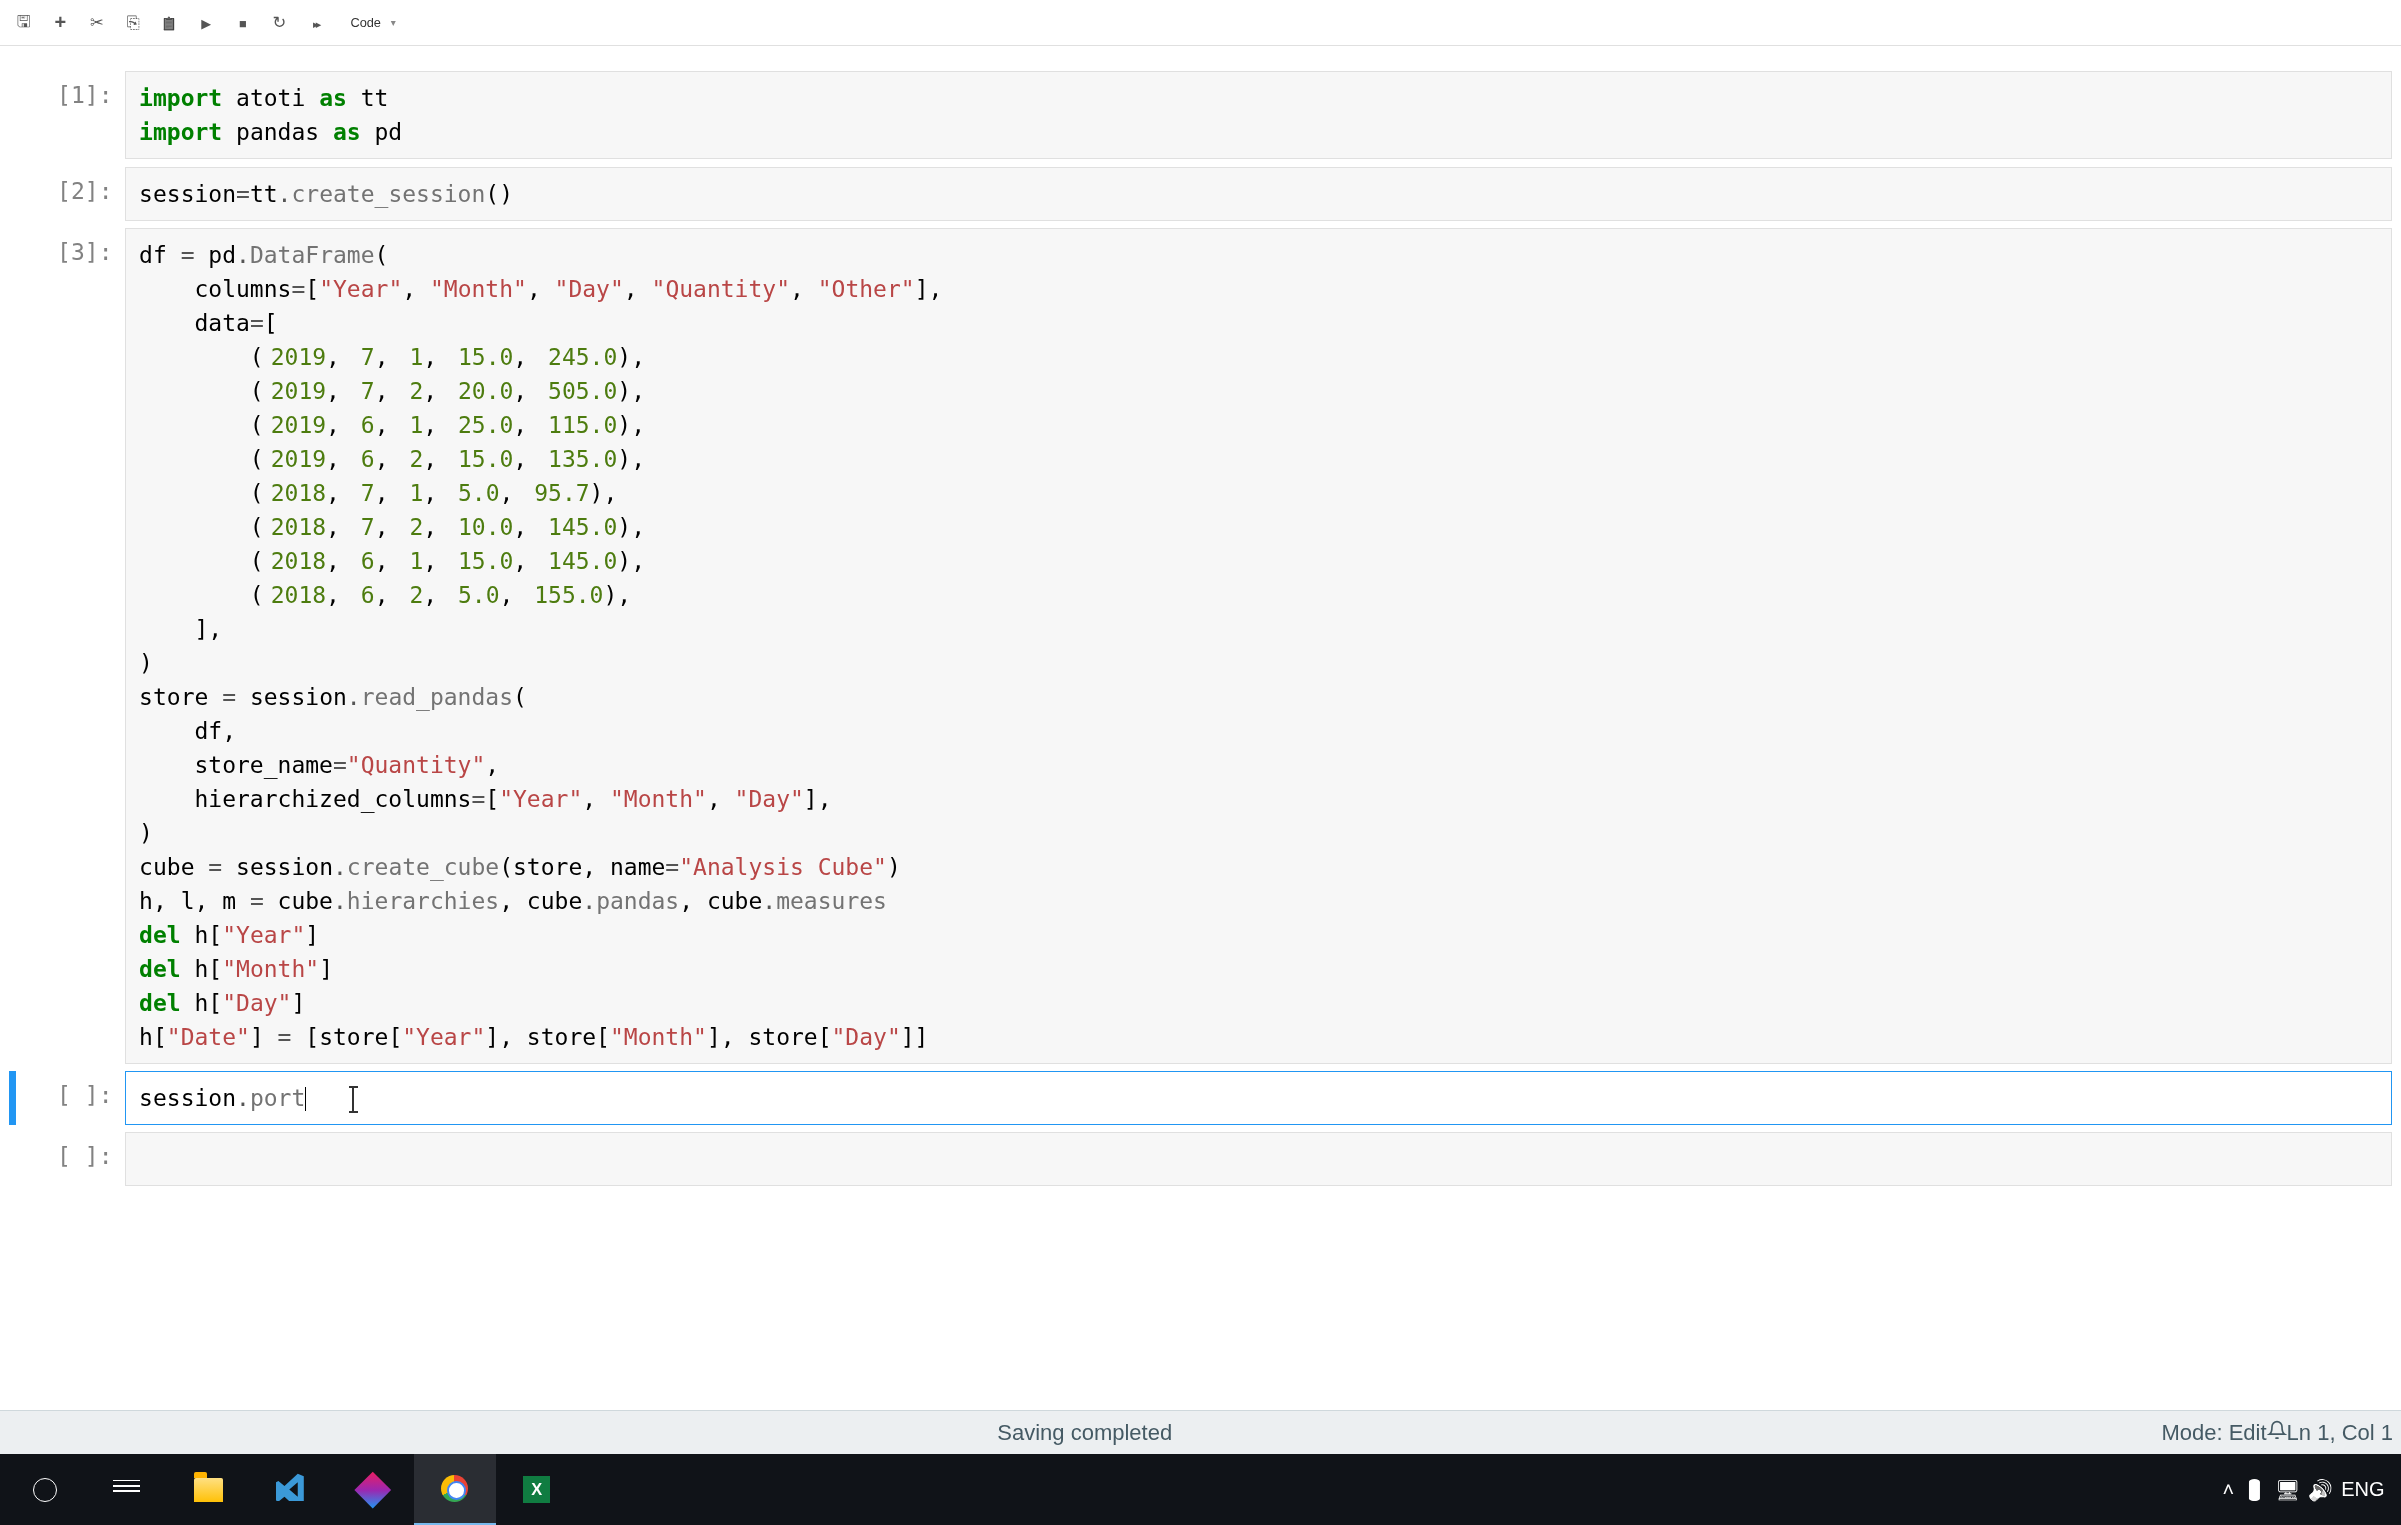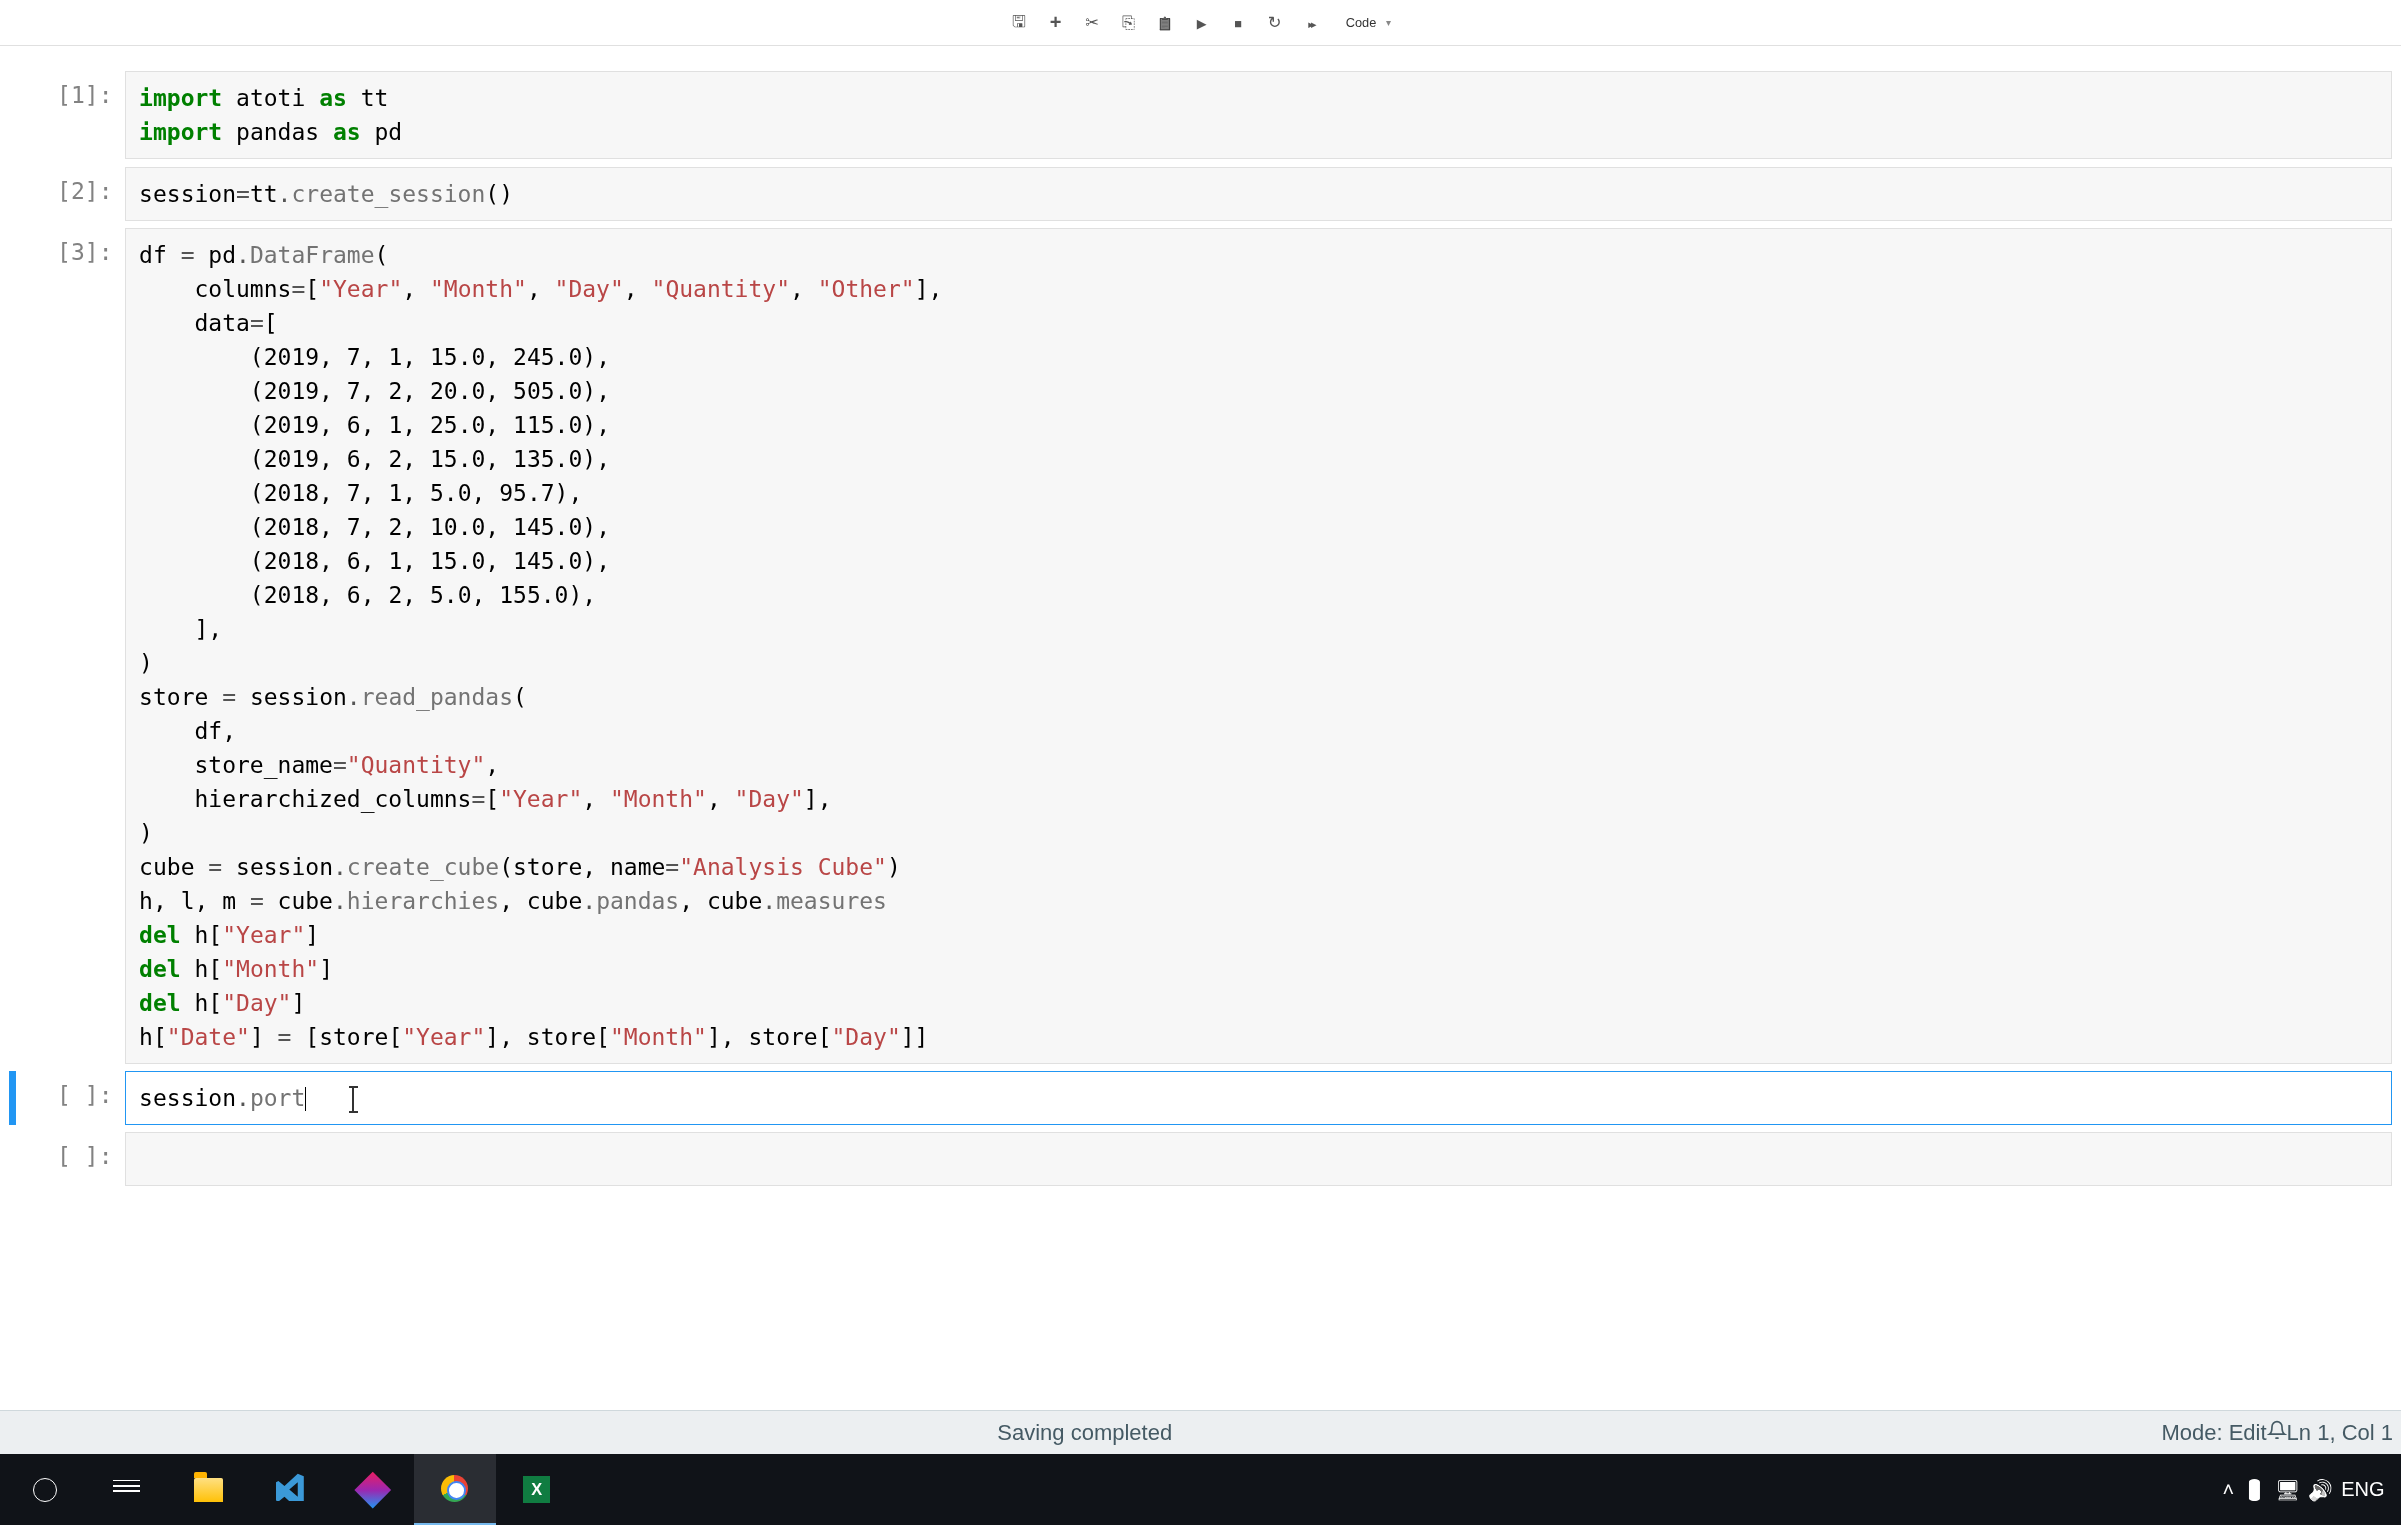--- a/index.html
+++ b/index.html
@@ -15,21 +15,20 @@
 
 
 .toolbar {
   height: 46px;
   border-bottom: 0.9px solid #e0e0e0;
   display: flex;
   align-items: center;
   padding: 0 11px;
   gap: 11px;
   background: #fff;
-  justify-content: center;
 }
 .tb-btn {
   width: 25.5px;
   height: 25.5px;
   display: flex;
   align-items: center;
   justify-content: center;
   cursor: pointer;
   color: #555;
   font-size: 14.6px;
@@ -98,21 +97,21 @@
 }
 .cell.selected .input-area {
   border-color: #2196f3;
   background: #fff;
 }
 
 
 .tok-k { color: #008000; font-weight: bold; }
 .tok-fn { color: #737373; }
 .tok-s { color: #b94646; }
-.tok-n { color: #000000; }
+.tok-n { color: #4d7c0f; margin-left: 7px; }
 .tok-op { color: #555; }
 .cursor-caret {
   display: inline-block;
   width: 0.9px;
   height: 24px;
   background: #000;
   vertical-align: text-bottom;
   margin-left: 0px;
 }
 .text-cursor-icon {

